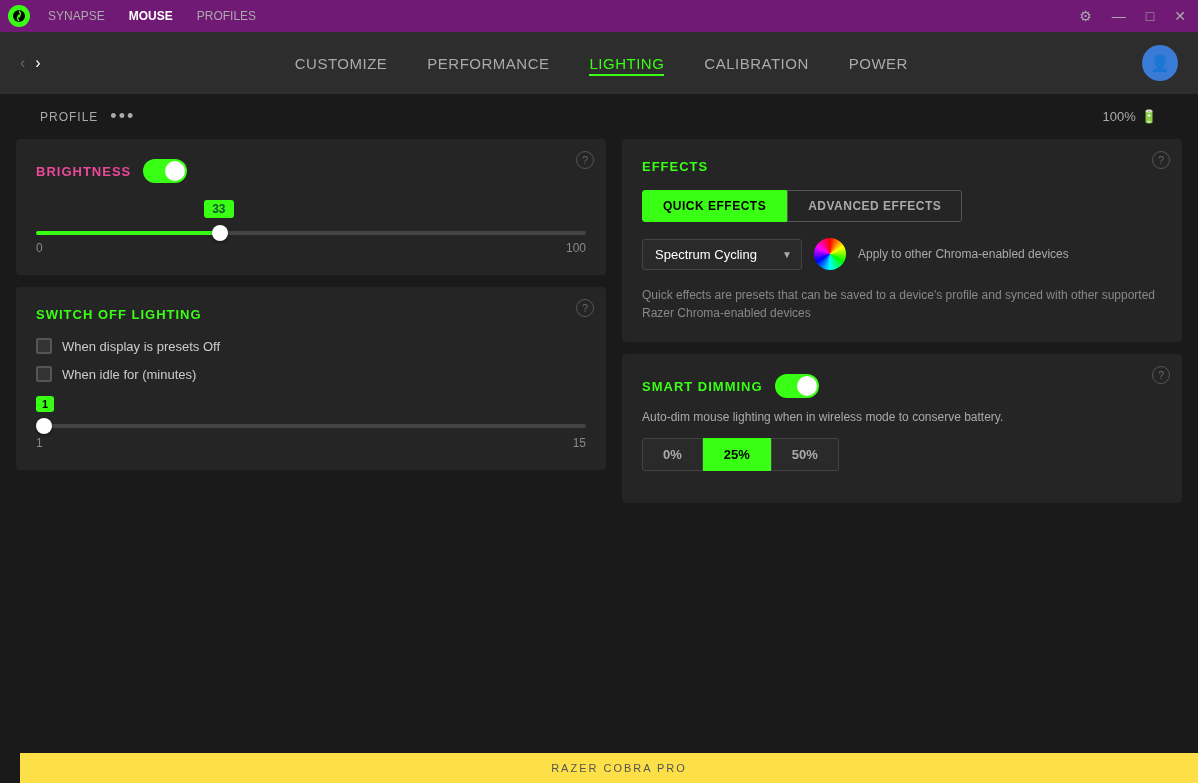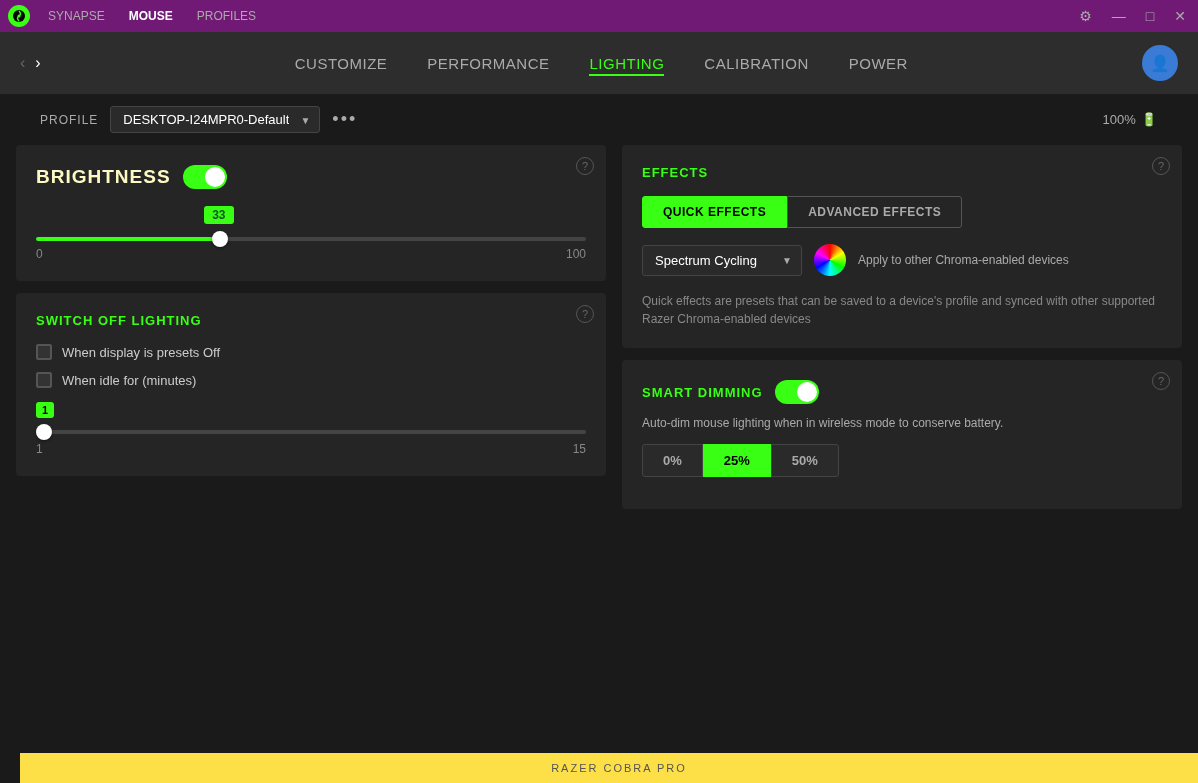--- a/index.html
+++ b/index.html
@@ -244,23 +244,23 @@
       position: absolute;
       width: 20px;
       height: 20px;
       background: #fff;
       border-radius: 50%;
       top: 2px;
       right: 2px;
       transition: 0.2s;
     }
     .toggle-label {
-      font-size: 19px;
+      font-size: 13px;
       font-weight: bold;
-      color: #fef9c3;
+      color: #ec4899;
       letter-spacing: 1px;
     }
 
     
     .slider-wrap {
       margin-top: 4px;
     }
     .slider-range {
       display: flex;
       justify-content: space-between;
@@ -525,25 +525,20 @@
     <span class="nav-tab active">LIGHTING</span>
     <span class="nav-tab">CALIBRATION</span>
     <span class="nav-tab">POWER</span>
   </div>
   <div class="nav-avatar">👤</div>
 </div>
 
 <div class="profile-bar">
   <div class="profile-left">
     <span class="profile-label">PROFILE</span>
-    <div class="profile-select-wrap">
-      <select class="profile-select">
-        <option>DESKTOP-I24MPR0-Default</option>
-      </select>
-    </div>
     <span class="profile-dots">•••</span>
   </div>
   <div class="battery-info">
     <span>100%</span>
     <span>🔋</span>
   </div>
 </div>
 
 <div class="main-content">
 

